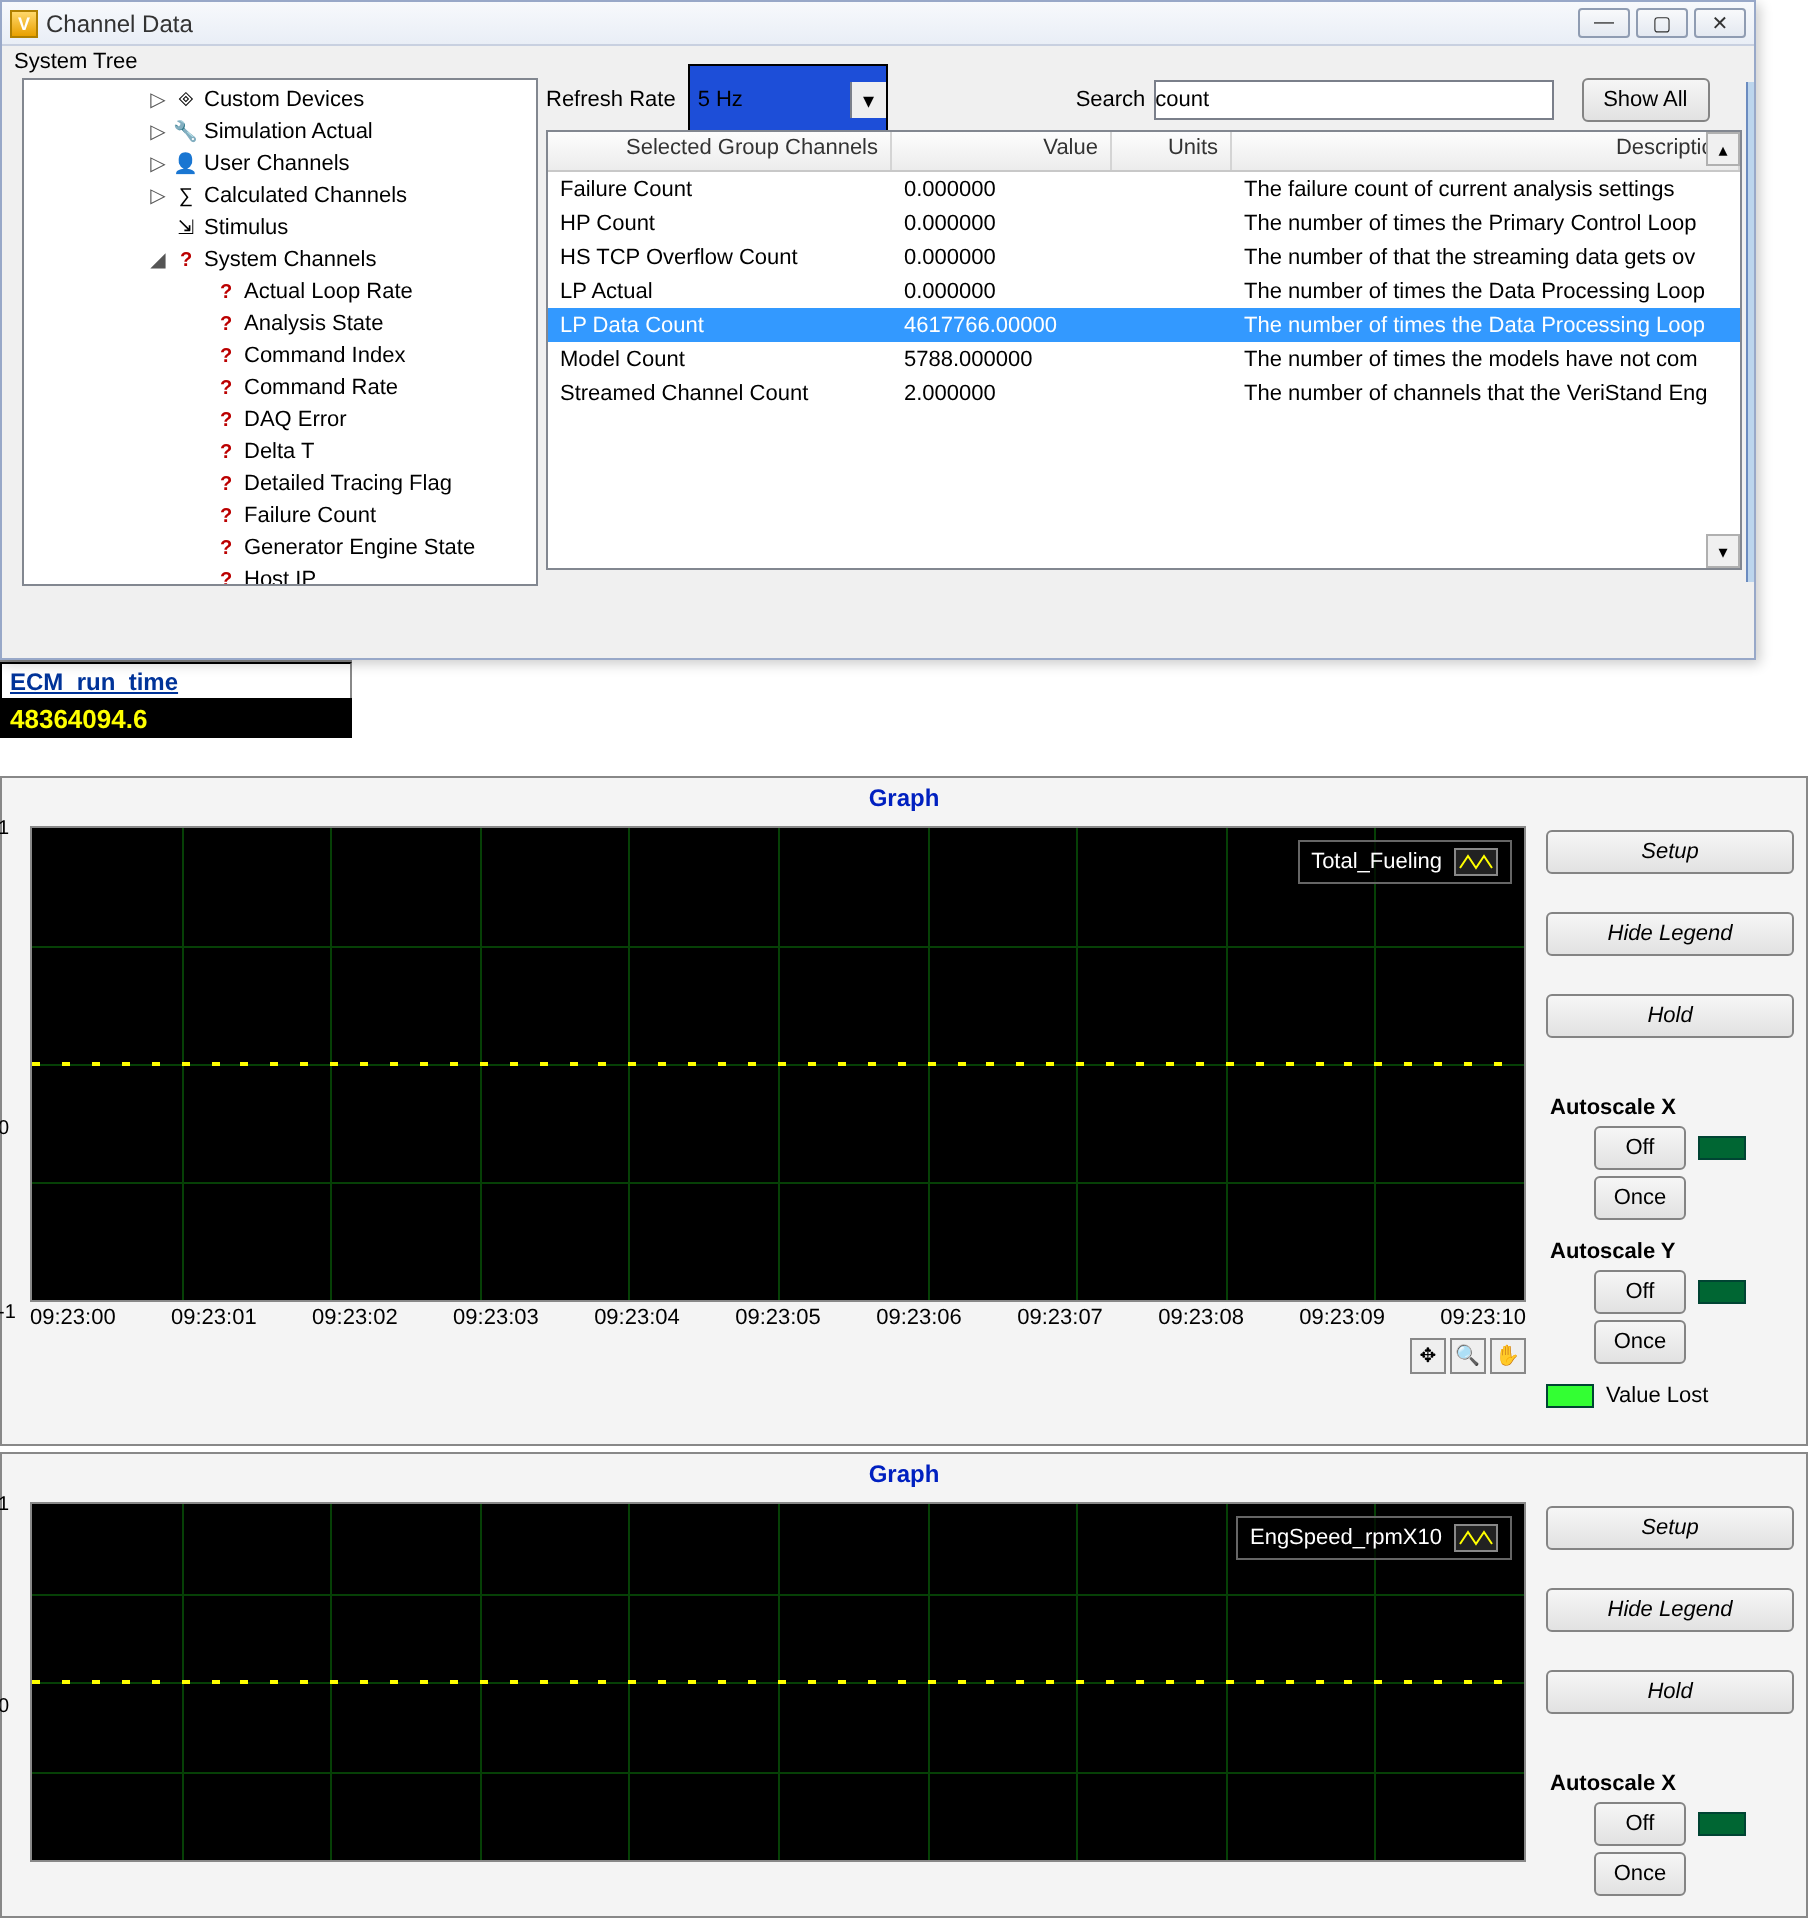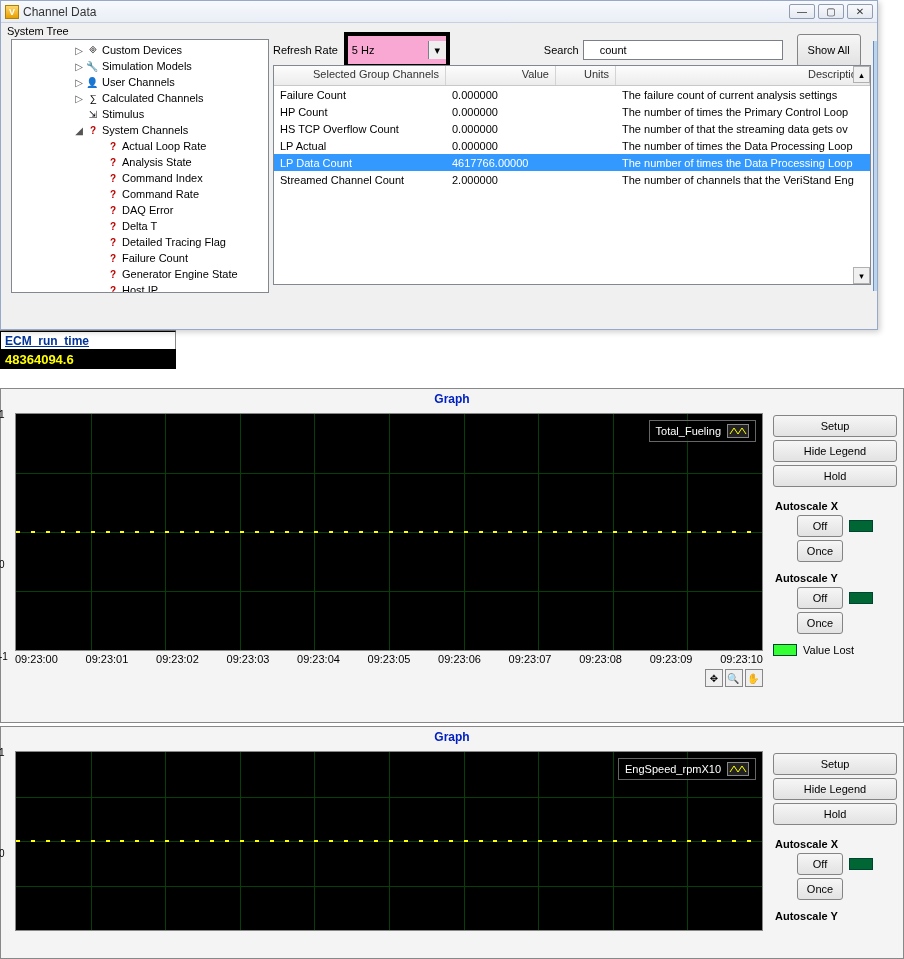--- a/index.html
+++ b/index.html
@@ -18,26 +18,26 @@
 .tree-row { display: flex; align-items: center; height: 16px; white-space: nowrap; }
 .tree-toggle { width: 10px; text-align: center; color: #555; font-size: 10px; }
 .tree-icon { width: 14px; height: 14px; margin: 0 2px; display: inline-flex; align-items: center; justify-content: center; font-size: 10px; }
 .tree-label { font-size: 11px; color: #000; }
 .indent1 { margin-left: 60px; }
 .indent3 { margin-left: 90px; }
 
 .right-panel { position: absolute; top: 38px; left: 272px; right: 6px; }
 .refresh-row { display: flex; align-items: center; gap: 4px; height: 22px; }
 .refresh-label { margin-right: 2px; }
-.combo { border: 4px solid #000000; background: #f9a8d4; height: 36px; display: inline-flex; align-items: center; }
+.combo { border: 1px solid #000000; background: #1d4ed8; height: 36px; display: inline-flex; align-items: center; }
 .combo-text { padding: 0 4px; width: 80px; }
 .combo-btn { width: 18px; height: 18px; border-left: 1px solid #7a7f8a; background: #efefef; display: flex; align-items: center; justify-content: center; }
 .search-label { margin-left: 90px; }
-.search-input { flex: 1; height: 20px; border: 1px solid #7a7f8a; padding: 0 16px; background: #fff; max-width: 200px; }
-.showall-btn { height: 33px; width: 64px; background: linear-gradient(#f6f6f6,#e2e2e2); border: 1px solid #848484; border-radius: 3px; margin-left: 10px; }
+.search-input { flex: 1; height: 20px; border: 1px solid #7a7f8a; padding: 0 0; background: #fff; max-width: 200px; }
+.showall-btn { height: 22px; width: 64px; background: linear-gradient(#f6f6f6,#e2e2e2); border: 1px solid #848484; border-radius: 3px; margin-left: 10px; }
 
 .table { margin-top: 4px; border: 1px solid #828790; background: #fff; height: 220px; position: relative; }
 .table-hdr { display: flex; background: linear-gradient(#fdfdfd,#ececec); border-bottom: 1px solid #c8c8c8; height: 20px; }
 .table-hdr div { border-right: 1px solid #d4d4d4; padding: 2px 6px; color: #333; text-align: right; }
 .table-body { }
 .table-row { display: flex; height: 17px; align-items: center; }
 .table-row.selected { background: #3399ff; color: #fff; }
 .table-row div { padding: 0 6px; overflow: hidden; white-space: nowrap; }
 .col-name { width: 172px; }
 .col-value { width: 110px; }
@@ -66,21 +66,21 @@
 .plot2-canvas { height: 180px; }
 .plot-legend { position: absolute; top: 6px; right: 6px; border: 1px solid #666; background: rgba(0,0,0,0.7); color: #fff; padding: 3px 6px; font-size: 11px; display: flex; align-items: center; gap: 6px; }
 .legend-swatch { width: 22px; height: 14px; border: 1px solid #888; background: #222; display: flex; align-items: center; justify-content: center; }
 .ylabels { position: absolute; left: 0; top: 0; bottom: 0; width: 14px; }
 .ylabel { position: absolute; left: -2px; font-size: 10px; }
 .xlabels { display: flex; justify-content: space-between; font-size: 10px; margin-top: 2px; }
 .mini-tools { display: flex; justify-content: flex-end; gap: 2px; margin-top: 4px; }
 .mini-tool { width: 18px; height: 18px; border: 1px solid #888; background: #efefef; display: flex; align-items: center; justify-content: center; font-size: 10px; }
 
 .side-controls { width: 136px; padding: 6px; }
-.side-btn { width: 100%; height: 22px; margin-bottom: 3px; background: linear-gradient(#f6f6f6,#e2e2e2); border: 1px solid #848484; border-radius: 3px; font-size: 11px; }
+.side-btn { width: 100%; height: 22px; margin-bottom: 19px; background: linear-gradient(#f6f6f6,#e2e2e2); border: 1px solid #848484; border-radius: 3px; font-size: 11px; font-style: italic; }
 .side-group-label { font-weight: bold; margin: 10px 0 3px 2px; }
 .side-row { display: flex; gap: 6px; align-items: center; margin-bottom: 3px; }
 .side-small-btn { width: 46px; height: 22px; background: linear-gradient(#f6f6f6,#e2e2e2); border: 1px solid #848484; border-radius: 3px; font-size: 11px; margin-left: 24px; }
 .led { width: 24px; height: 12px; border: 1px solid #043; }
 .led.dark { background: #063; }
 .led.lit { background: #3f3; }
 
 .gridlines { position: absolute; inset: 0; }
 .gridlines .hline { position: absolute; left: 0; right: 0; height: 1px; background: #064006; }
 .gridlines .vline { position: absolute; top: 0; bottom: 0; width: 1px; background: #064006; }
@@ -107,21 +107,21 @@
   <div class="tree-box">
     <div class="tree-content">
       <div class="tree-row indent1">
           <span class="tree-toggle">▷</span>
           <span class="tree-icon">🞜</span>
           <span class="tree-label">Custom Devices</span>
         </div>
       <div class="tree-row indent1">
           <span class="tree-toggle">▷</span>
           <span class="tree-icon">🔧</span>
-          <span class="tree-label">Simulation Models</span>
+          <span class="tree-label">Simulation Actual</span>
         </div>
       <div class="tree-row indent1">
           <span class="tree-toggle">▷</span>
           <span class="tree-icon">👤</span>
           <span class="tree-label">User Channels</span>
         </div>
       <div class="tree-row indent1">
           <span class="tree-toggle">▷</span>
           <span class="tree-icon">∑</span>
           <span class="tree-label">Calculated Channels</span>
@@ -223,20 +223,26 @@
             <div class="col-name">LP Actual</div>
             <div class="col-value">0.000000</div>
             <div class="col-units"></div>
             <div class="col-desc">The number of times the Data Processing Loop</div>
           </div>
           <div class="table-row selected">
             <div class="col-name">LP Data Count</div>
             <div class="col-value">4617766.00000</div>
             <div class="col-units"></div>
             <div class="col-desc">The number of times the Data Processing Loop</div>
+          </div>
+          <div class="table-row">
+            <div class="col-name">Model Count</div>
+            <div class="col-value">5788.000000</div>
+            <div class="col-units"></div>
+            <div class="col-desc">The number of times the models have not com</div>
           </div>
           <div class="table-row">
             <div class="col-name">Streamed Channel Count</div>
             <div class="col-value">2.000000</div>
             <div class="col-units"></div>
             <div class="col-desc">The number of channels that the VeriStand Eng</div>
           </div>
         </div>
       <div class="table-sb-up">▴</div>
       <div class="table-sb-down">▾</div>

